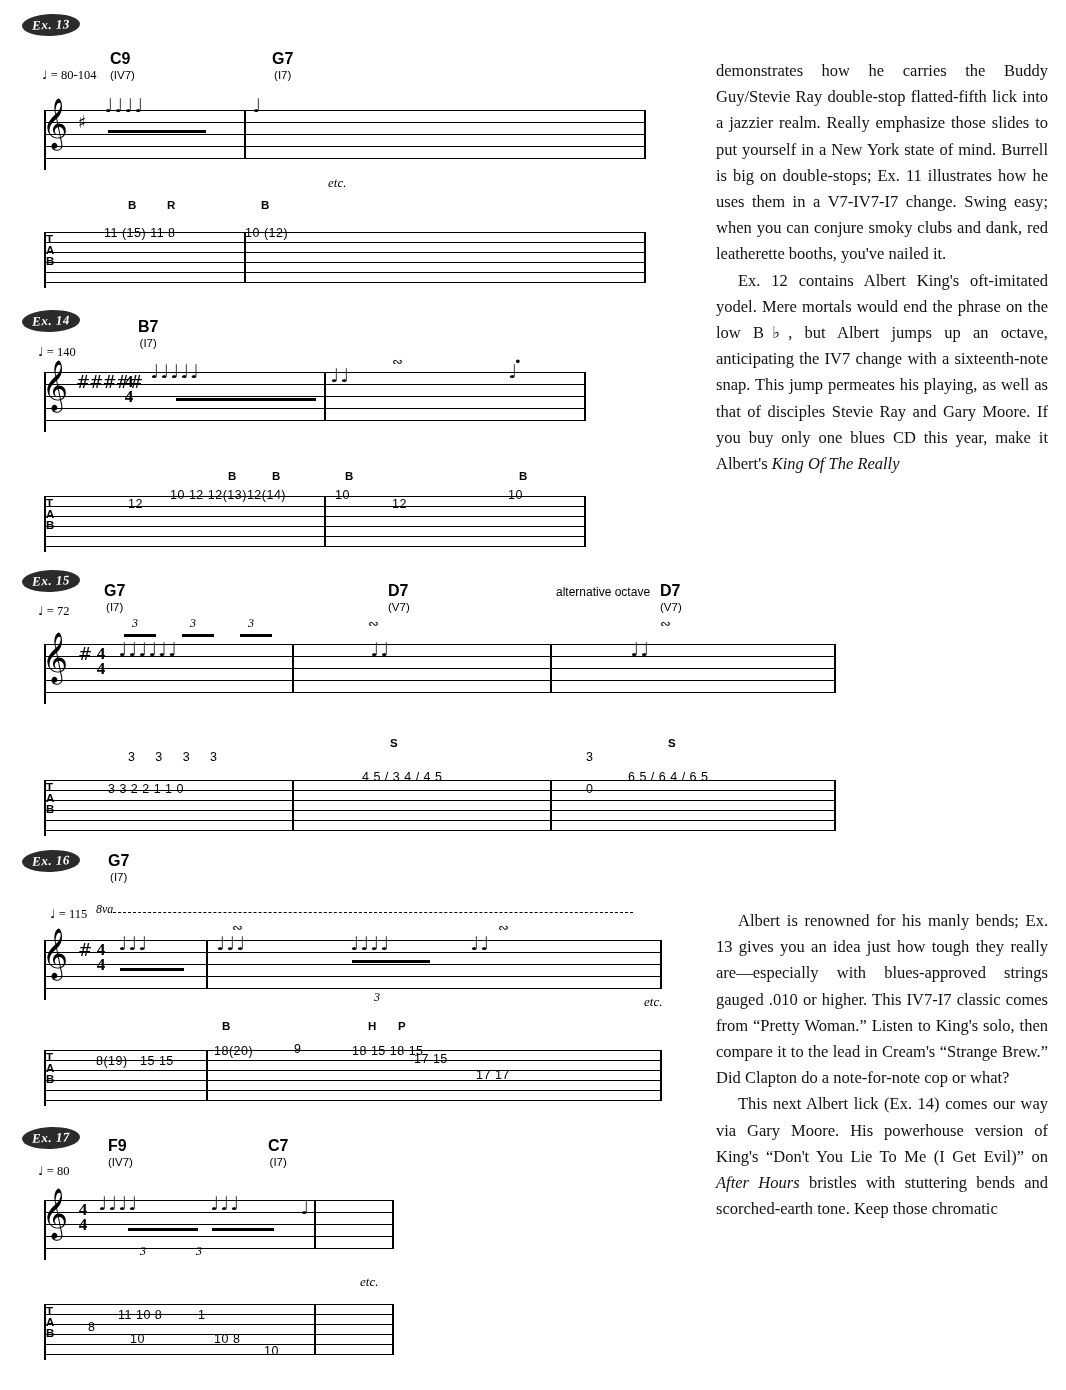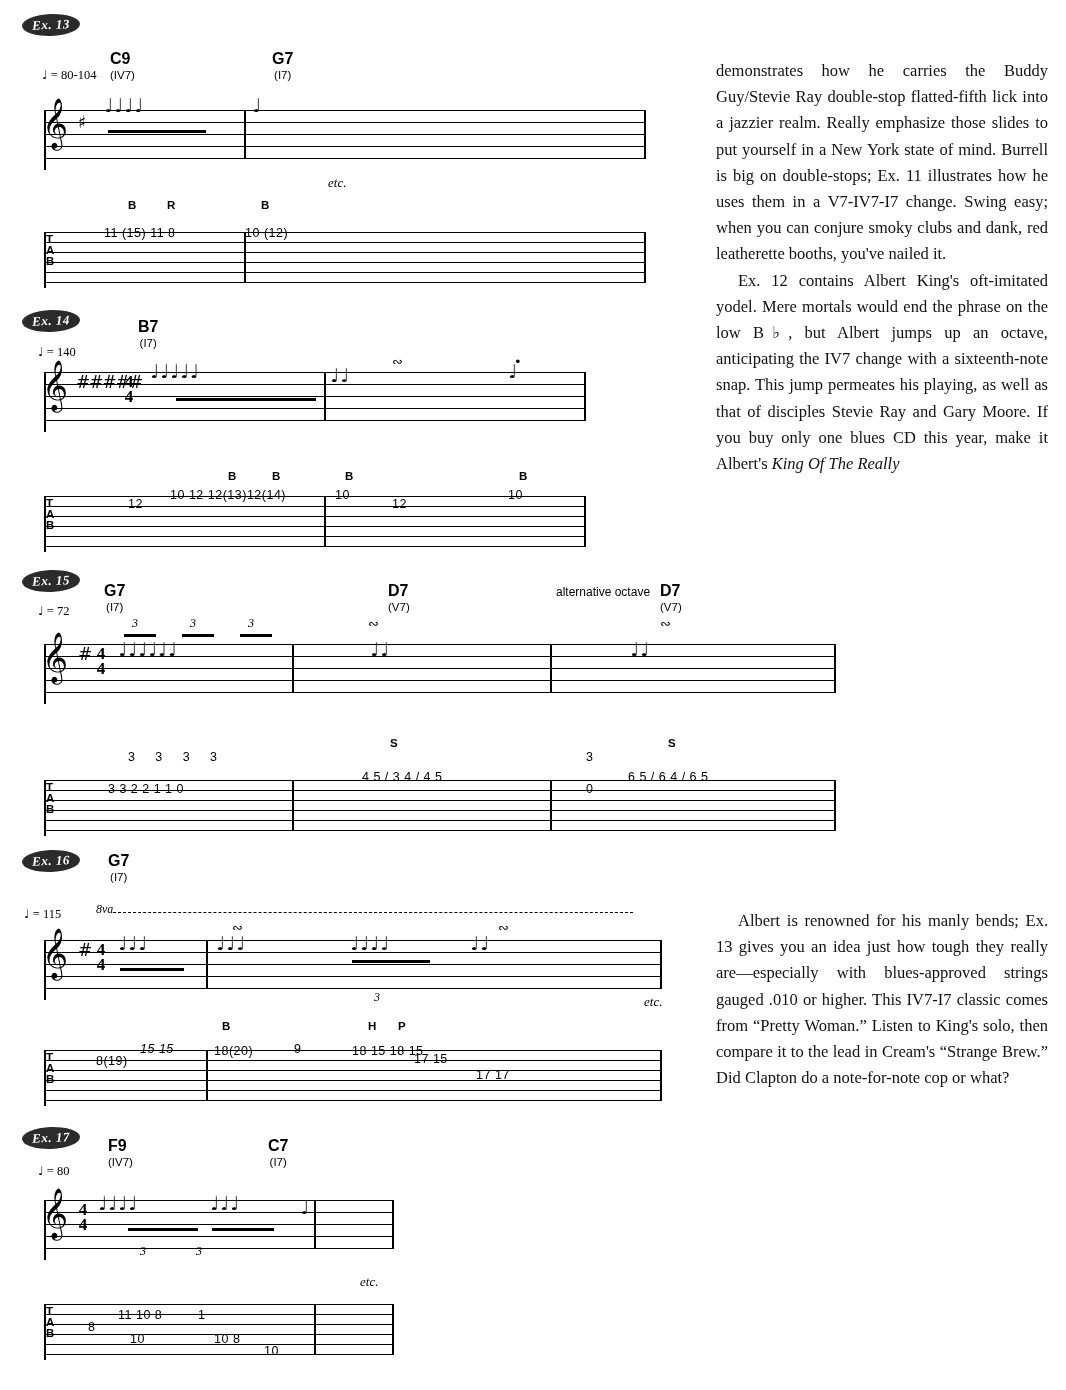--- a/index.html
+++ b/index.html
@@ -204,20 +204,21 @@
 
 <div class="page">
 
   <div class="text-col" id="col-a">
     <p>demonstrates how he carries the Buddy Guy/Stevie Ray double-stop flatted-fifth lick into a jazzier realm. Really emphasize those slides to put yourself in a New York state of mind. Burrell is big on double-stops; Ex. 11 illustrates how he uses them in a V7-IV7-I7 change. Swing easy; when you can conjure smoky clubs and dank, red leatherette booths, you've nailed it.</p>
     <p class="indent">Ex. 12 contains Albert King's oft-imitated yodel. Mere mortals would end the phrase on the low B♭, but Albert jumps up an octave, anticipating the IV7 change with a sixteenth-note snap. This jump permeates his playing, as well as that of disciples Stevie Ray and Gary Moore. If you buy only one blues CD this year, make it Albert's <i>King Of The Really</i></p>
   </div>
 
   <div class="text-col" id="col-b">
     <p class="indent">Albert is renowned for his manly bends; Ex. 13 gives you an idea just how tough they really are—especially with blues-approved strings gauged .010 or higher. This IV7-I7 classic comes from “Pretty Woman.” Listen to King's solo, then compare it to the lead in Cream's “Strange Brew.” Did Clapton do a note-for-note cop or what?</p>
+    <p class="indent">This next Albert lick (Ex. 14) comes our way via Gary Moore. His powerhouse version of King's “Don't You Lie To Me (I Get Evil)” on <i>After Hours</i> bristles with stuttering bends and scorched-earth tone. Keep those chromatic</p>
   </div>
 
   <div class="example" style="left:0;top:0;width:716px;height:290px;">
     <div class="ex-badge" style="left:22px;top:14px;">Ex. 13</div>
     <div class="tempo" style="left:42px;top:68px;">
       <span class="qn">♩</span> <span>= 80-104</span>
     </div>
 
     <div class="chord" style="left:110px;top:50px;">
       <span>C9</span>
@@ -416,21 +417,21 @@
     </div>
     <div class="tabword" style="left:46px;top:220px;">
       <div>T</div>
       <div>A</div>
       <div>B</div>
     </div>
   </div>
 
   <div class="example" style="left:0;top:842px;width:716px;height:270px;">
     <div class="ex-badge" style="left:22px;top:8px;">Ex. 16</div>
-    <div class="tempo" style="left:24px;top:65px;">
+    <div class="tempo" style="left:50px;top:65px;">
       <span class="qn">♩</span> <span>= 115</span>
     </div>
     <div class="chord" style="left:108px;top:10px;">
       <span>G7</span>
       <span class="rn">(I7)</span>
     </div>
     <div class="ottava" style="left:96px;top:60px;width:566px;">
       <span>8va</span><span class="dashes" style="width:520px;"></span>
     </div>
 
@@ -461,21 +462,21 @@
     <div class="trill" style="left:232px;top:78px;">∾</div>
     <div class="trill" style="left:498px;top:78px;">∾</div>
     <div class="triplet" style="left:374px;top:148px;">3</div>
     <div class="etc" style="left:644px;top:152px;">etc.</div>
 
     <div class="artic" style="left:222px;top:178px;">B</div>
     <div class="artic" style="left:368px;top:178px;">H</div>
     <div class="artic" style="left:398px;top:178px;">P</div>
 
     <div class="tabnums" style="left:96px;top:212px;">8(19)</div>
-    <div class="tabnums" style="left:140px;top:200px;font-style:italic;">15     15</div>
+    <div class="tabnums" style="left:140px;top:212px;">15     15</div>
     <div class="tabnums" style="left:214px;top:202px;">18(20)</div>
     <div class="tabnums" style="left:294px;top:200px;">9</div>
     <div class="tabnums" style="left:352px;top:202px;">18   15 18 15</div>
     <div class="tabnums" style="left:414px;top:210px;">17    15</div>
     <div class="tabnums" style="left:476px;top:226px;">17 17</div>
 
     <div class="system" style="left:44px;top:208px;width:616px;height:56px;">
       <div class="tabstaff" style="top:0;height:50px;">
         <div class="ln" style="top:0;"></div>
         <div class="ln" style="top:10px;"></div>

